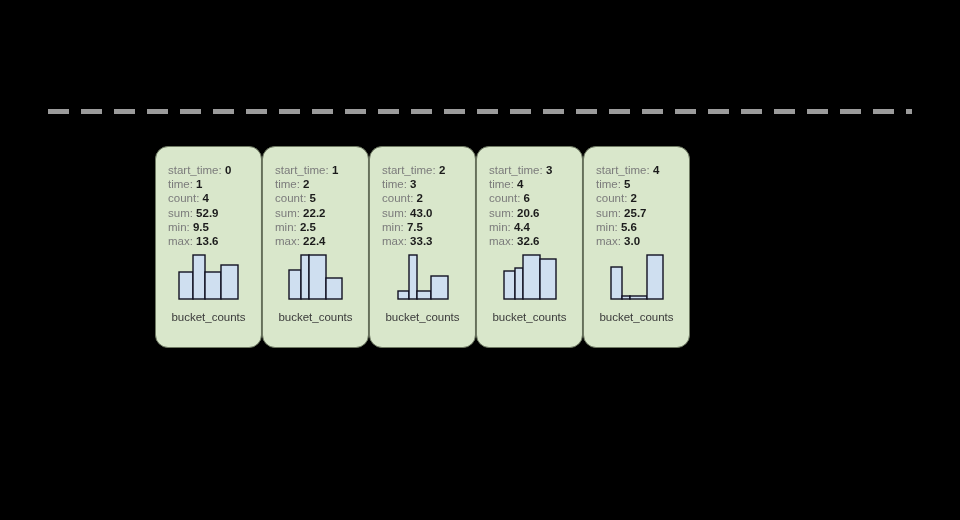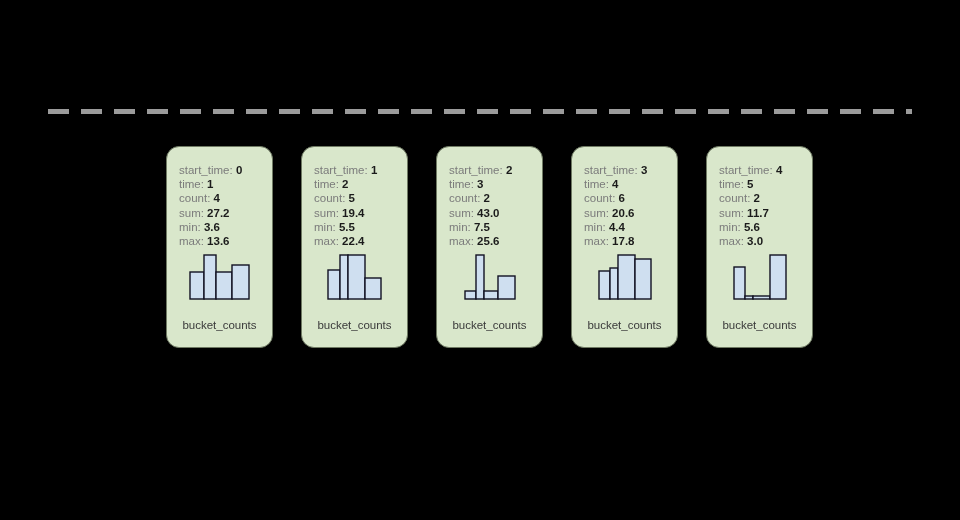--- a/index.html
+++ b/index.html
@@ -36,25 +36,24 @@
         to right,
         #9b9b9b 0px,
         #9b9b9b 21px,
         rgba(0,0,0,0) 21px,
         rgba(0,0,0,0) 33px);
   }
 
   
   .card-row {
     position: absolute;
-    left: 166px;
+    left: 155px;
     top: 146px;
     display: flex;
     flex-direction: row;
-    gap: 28px;
   }
 
   .card {
     width: 107px;
     height: 202px;
     box-sizing: border-box;
     background: #d9e7cb;
     border: 1px solid #6f7a63;
     border-radius: 13px;
     position: relative;
@@ -90,113 +89,112 @@
 
   .hist-label {
     position: absolute;
     left: 0;
     right: 0;
     top: 164px;
     text-align: center;
     font-size: 11.5px;
     color: #3a3a3a;
     white-space: nowrap;
-    margin-top: 8px;
   }
 </style>
 </head>
 <body>
 
 <div id="stage">
 
   <div class="divider"></div>
 
   <div class="card-row" id="card-row">
       <div class="card">
         <ul class="fields">
           <li class="field"><span>start_time:</span><span class="fval"> 0</span></li>
           <li class="field"><span>time:</span><span class="fval"> 1</span></li>
           <li class="field"><span>count:</span><span class="fval"> 4</span></li>
-          <li class="field"><span>sum:</span><span class="fval"> 27.2</span></li>
-          <li class="field"><span>min:</span><span class="fval"> 3.6</span></li>
+          <li class="field"><span>sum:</span><span class="fval"> 52.9</span></li>
+          <li class="field"><span>min:</span><span class="fval"> 9.5</span></li>
           <li class="field"><span>max:</span><span class="fval"> 13.6</span></li>
         </ul>
         <div class="hist">
           <svg width="61" height="46">
             <rect x="1" y="18" width="14" height="27" fill="#cfdff0" stroke="#111122" stroke-width="1.4"></rect>
             <rect x="15" y="1" width="12" height="44" fill="#cfdff0" stroke="#111122" stroke-width="1.4"></rect>
             <rect x="27" y="18" width="16" height="27" fill="#cfdff0" stroke="#111122" stroke-width="1.4"></rect>
             <rect x="43" y="11" width="17" height="34" fill="#cfdff0" stroke="#111122" stroke-width="1.4"></rect>
           </svg>
         </div>
         <div class="hist-label">bucket_counts</div>
       </div>
       <div class="card">
         <ul class="fields">
           <li class="field"><span>start_time:</span><span class="fval"> 1</span></li>
           <li class="field"><span>time:</span><span class="fval"> 2</span></li>
           <li class="field"><span>count:</span><span class="fval"> 5</span></li>
-          <li class="field"><span>sum:</span><span class="fval"> 19.4</span></li>
-          <li class="field"><span>min:</span><span class="fval"> 5.5</span></li>
+          <li class="field"><span>sum:</span><span class="fval"> 22.2</span></li>
+          <li class="field"><span>min:</span><span class="fval"> 2.5</span></li>
           <li class="field"><span>max:</span><span class="fval"> 22.4</span></li>
         </ul>
         <div class="hist">
           <svg width="55" height="46">
             <rect x="1" y="16" width="12" height="29" fill="#cfdff0" stroke="#111122" stroke-width="1.4"></rect>
             <rect x="13" y="1" width="8" height="44" fill="#cfdff0" stroke="#111122" stroke-width="1.4"></rect>
             <rect x="21" y="1" width="17" height="44" fill="#cfdff0" stroke="#111122" stroke-width="1.4"></rect>
             <rect x="38" y="24" width="16" height="21" fill="#cfdff0" stroke="#111122" stroke-width="1.4"></rect>
           </svg>
         </div>
         <div class="hist-label">bucket_counts</div>
       </div>
       <div class="card">
         <ul class="fields">
           <li class="field"><span>start_time:</span><span class="fval"> 2</span></li>
           <li class="field"><span>time:</span><span class="fval"> 3</span></li>
           <li class="field"><span>count:</span><span class="fval"> 2</span></li>
           <li class="field"><span>sum:</span><span class="fval"> 43.0</span></li>
           <li class="field"><span>min:</span><span class="fval"> 7.5</span></li>
-          <li class="field"><span>max:</span><span class="fval"> 25.6</span></li>
+          <li class="field"><span>max:</span><span class="fval"> 33.3</span></li>
         </ul>
         <div class="hist">
           <svg width="52" height="46">
             <rect x="1" y="37" width="11" height="8" fill="#cfdff0" stroke="#111122" stroke-width="1.4"></rect>
             <rect x="12" y="1" width="8" height="44" fill="#cfdff0" stroke="#111122" stroke-width="1.4"></rect>
             <rect x="20" y="37" width="14" height="8" fill="#cfdff0" stroke="#111122" stroke-width="1.4"></rect>
             <rect x="34" y="22" width="17" height="23" fill="#cfdff0" stroke="#111122" stroke-width="1.4"></rect>
           </svg>
         </div>
         <div class="hist-label">bucket_counts</div>
       </div>
       <div class="card">
         <ul class="fields">
           <li class="field"><span>start_time:</span><span class="fval"> 3</span></li>
           <li class="field"><span>time:</span><span class="fval"> 4</span></li>
           <li class="field"><span>count:</span><span class="fval"> 6</span></li>
           <li class="field"><span>sum:</span><span class="fval"> 20.6</span></li>
           <li class="field"><span>min:</span><span class="fval"> 4.4</span></li>
-          <li class="field"><span>max:</span><span class="fval"> 17.8</span></li>
+          <li class="field"><span>max:</span><span class="fval"> 32.6</span></li>
         </ul>
         <div class="hist">
           <svg width="54" height="46">
             <rect x="1" y="17" width="11" height="28" fill="#cfdff0" stroke="#111122" stroke-width="1.4"></rect>
             <rect x="12" y="14" width="8" height="31" fill="#cfdff0" stroke="#111122" stroke-width="1.4"></rect>
             <rect x="20" y="1" width="17" height="44" fill="#cfdff0" stroke="#111122" stroke-width="1.4"></rect>
             <rect x="37" y="5" width="16" height="40" fill="#cfdff0" stroke="#111122" stroke-width="1.4"></rect>
           </svg>
         </div>
         <div class="hist-label">bucket_counts</div>
       </div>
       <div class="card">
         <ul class="fields">
           <li class="field"><span>start_time:</span><span class="fval"> 4</span></li>
           <li class="field"><span>time:</span><span class="fval"> 5</span></li>
           <li class="field"><span>count:</span><span class="fval"> 2</span></li>
-          <li class="field"><span>sum:</span><span class="fval"> 11.7</span></li>
+          <li class="field"><span>sum:</span><span class="fval"> 25.7</span></li>
           <li class="field"><span>min:</span><span class="fval"> 5.6</span></li>
           <li class="field"><span>max:</span><span class="fval"> 3.0</span></li>
         </ul>
         <div class="hist">
           <svg width="54" height="46">
             <rect x="1" y="13" width="11" height="32" fill="#cfdff0" stroke="#111122" stroke-width="1.4"></rect>
             <rect x="12" y="42" width="8" height="3" fill="#cfdff0" stroke="#111122" stroke-width="1.4"></rect>
             <rect x="20" y="42" width="17" height="3" fill="#cfdff0" stroke="#111122" stroke-width="1.4"></rect>
             <rect x="37" y="1" width="16" height="44" fill="#cfdff0" stroke="#111122" stroke-width="1.4"></rect>
           </svg>

